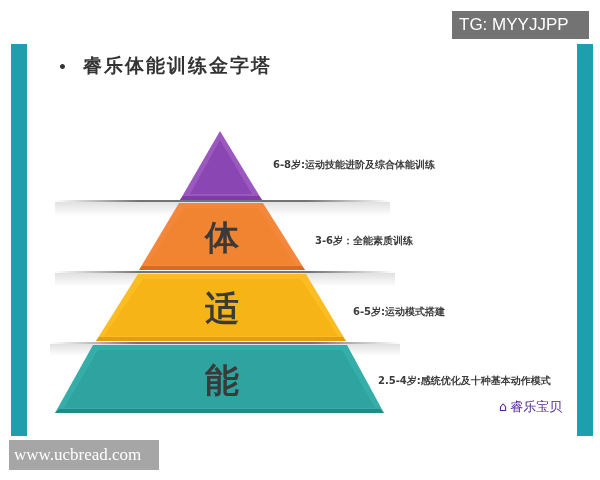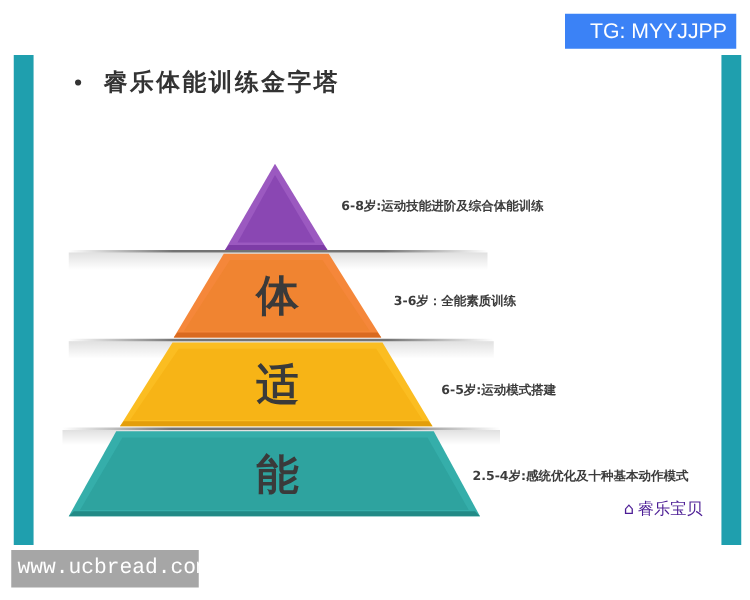--- a/index.html
+++ b/index.html
@@ -3,28 +3,28 @@
   <meta charset="utf-8">
   <style>
     html, body { margin: 0; padding: 0; }
     body {
       width: 600px; height: 480px; position: relative; overflow: hidden;
       background: #ffffff;
       font-family: "DejaVu Sans", sans-serif;
     }
     .watermark-top {
       position: absolute; left: 452px; top: 11px; width: 137px; height: 28px;
-      background: #3b82f6; color: #ffffff;
+      background: #737373; color: #ffffff;
       font-family: "Liberation Sans", sans-serif; font-size: 17px;
-      line-height: 28px; padding-left: 20px; box-sizing: border-box;
+      line-height: 28px; padding-left: 7px; box-sizing: border-box;
     }
     .watermark-bottom {
       position: absolute; left: 9px; top: 440px; width: 150px; height: 30px;
       background: #a6a6a6; color: #ffffff;
-      font-family: Liberation Mono, monospace; font-size: 17px;
+      font-family: Liberation Serif, serif; font-size: 17px;
       line-height: 30px; padding-left: 5px; box-sizing: border-box;
     }
     .side-bar {
       position: absolute; top: 44px; height: 392px; width: 16px;
       background: #1f9fae;
     }
     .side-bar.left { left: 11px; }
     .side-bar.right { left: 577px; }
     .slide {
       position: absolute; left: 27px; top: 44px; width: 550px; height: 392px;

